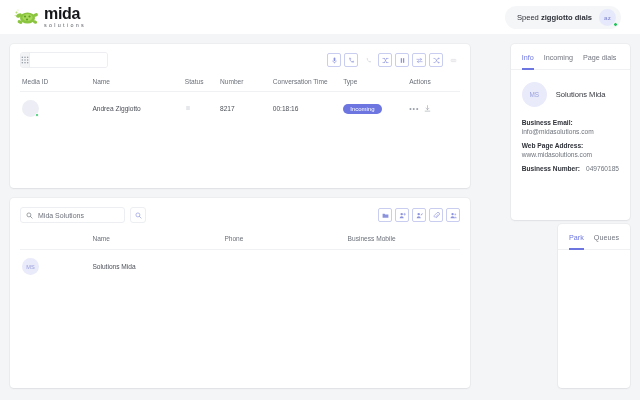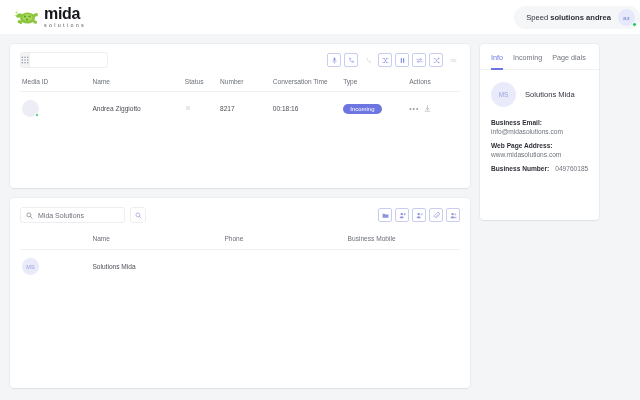--- a/index.html
+++ b/index.html
@@ -9,21 +9,21 @@
     background: #f4f5f7;
     overflow: hidden;
   }
   .app { width: 640px; height: 400px; display: flex; flex-direction: column; background: #f4f5f7; }
 
   
   .header {
     height: 34px; min-height: 34px;
     background: #ffffff;
     display: flex; align-items: center; justify-content: space-between;
-    padding: 0 0 0 14px;
+    padding: 0 19px 0 14px;
   }
   .logo { display: flex; align-items: center; gap: 4px; }
   .logo-mark { width: 26px; height: 20px; display: block; }
   .logo-text { display: flex; flex-direction: column; line-height: 1; }
   .logo-title { font-size: 16px; font-weight: 700; color: #14161a; letter-spacing: -0.3px; }
   .logo-sub { font-size: 5.4px; color: #5b5f66; letter-spacing: 2.3px; margin-top: 1px; }
 
   .user-chip {
     display: flex; align-items: center; gap: 7px;
     background: #f5f6f8; border-radius: 14px;
@@ -44,21 +44,21 @@
     background: #22c55e; border: 1px solid #fff;
   }
 
   
   .body {
     flex: 1; display: flex; gap: 10px;
     padding: 10px 10px 12px 10px;
   }
   .col-left { width: 150px; display: flex; flex-direction: column; }
   .col-mid  { flex: 1; display: flex; flex-direction: column; gap: 10px; }
-  .col-right{ width: 150px; display: flex; flex-direction: row; gap: 4px; }
+  .col-right{ width: 150px; display: flex; flex-direction: column; gap: 4px; align-items: flex-end; }
 
   .card {
     background: #ffffff; border-radius: 4px;
     box-shadow: 0 1px 2px rgba(16,24,40,.06), 0 0 0 1px rgba(16,24,40,.03);
   }
 
   
   .waiting-head {
     height: 32px; display: flex; align-items: center; justify-content: space-between;
     padding: 0 11px; border-bottom: 1px solid #f0f1f3;
@@ -197,21 +197,21 @@
         <circle cx="2.5" cy="17" r="1.4" fill="#cbe78f"></circle>
         <circle cx="8" cy="6" r="1.2" fill="#cbe78f"></circle>
       </svg>
       <div class="logo-text">
         <span class="logo-title">mida</span>
         <span class="logo-sub">solutions</span>
       </div>
     </div>
 
     <div class="user-chip">
-      <span class="greet"><span>Speed </span><b>solutions andrea</b></span>
+      <span class="greet"><span>Speed </span><b>ziggiotto dials</b></span>
       <span class="avatar-sm">az</span>
       <span class="dot-online"></span>
     </div>
   </div>
 
   <div class="body">
 
 
     <div class="col-mid">
 
@@ -449,16 +449,23 @@
             <div class="d-label">Web Page Address:</div>
             <div class="d-value">www.midasolutions.com</div>
           </div>
           <div class="d-inline">
             <span class="d-label">Business Number:</span>
             <span class="d-value" style="margin-top:0">049760185</span>
           </div>
         </div>
       </div>
 
+      <div class="card rp-park">
+        <div class="park-tabs">
+          <span class="tab active">Park</span>
+          <span class="tab">Queues</span>
+        </div>
+        <div style="flex:1"></div>
+      </div>
     </div>
 
   </div>
 </div>
 
 </body></html>

